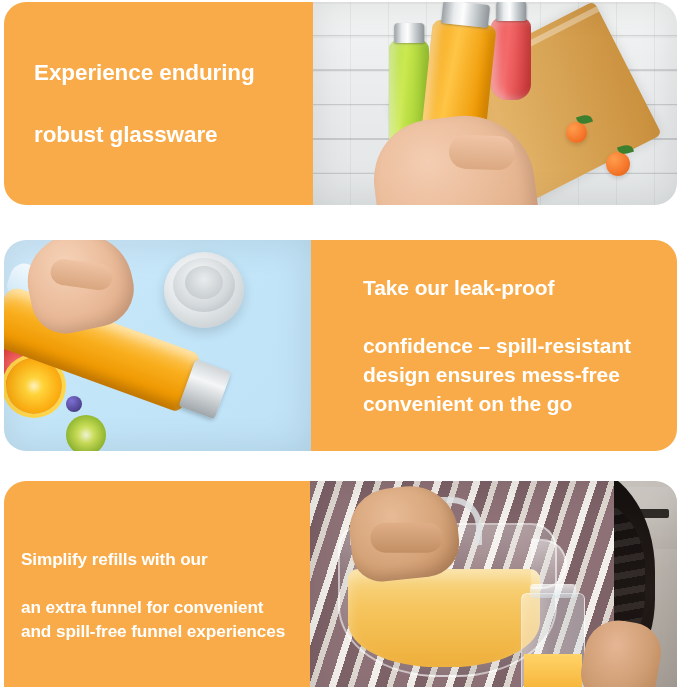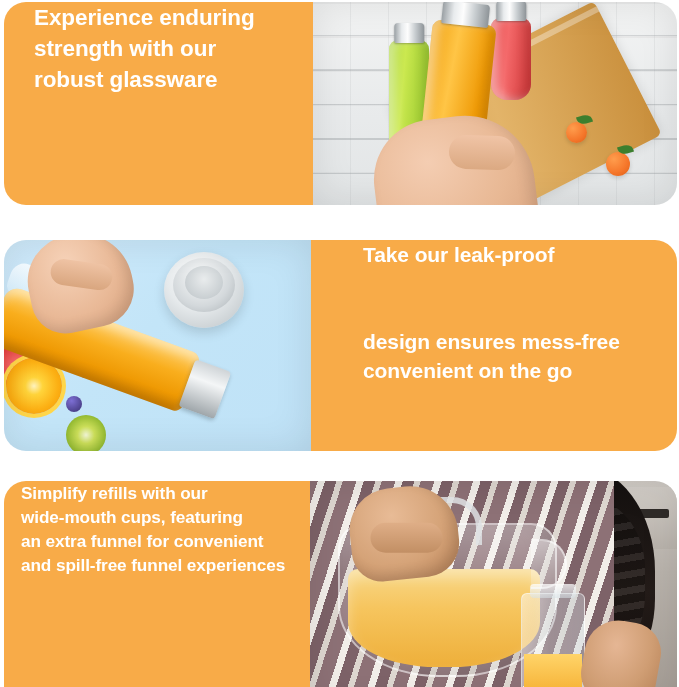--- a/index.html
+++ b/index.html
@@ -27,21 +27,21 @@
   .panel.p1{ top:2px;  height:203px; }
   .panel.p2{ top:240px; height:211px; }
   .panel.p3{ top:481px; height:228px; }
 
   .half{ position:relative; overflow:hidden; }
 
   
   .textpane{
     background:#f8ab48;
     display:flex;
-    align-items:flex-start;
+    align-items:center;
     box-sizing:border-box;
   }
   .textpane .copy{
     color:#ffffff;
     font-weight:bold;
     letter-spacing:-0.1px;
   }
   .p1 .textpane{ width:309px; padding:0 0 0 30px; }
   .p1 .copy{ font-size:22.5px; line-height:31px; }
 
@@ -300,21 +300,21 @@
 </style>
 </head>
 <body>
 
 <div class="board">
 
   <section class="panel p1">
     <div class="half textpane">
       <div class="copy">
         <span>Experience enduring</span><br>
-        <span>strength with our</span><br>
+        <br>
         <span>robust glassware</span>
       </div>
     </div>
     <div class="half photo">
       <div class="wood"></div>
       <div class="boardwood"></div>
       <div class="tangerine t1"></div>
       <div class="tangerine t2"></div>
       <div class="bottle b-red">
         <div class="cap"></div>
@@ -349,32 +349,32 @@
         <div class="pbody"></div>
         <div class="pneck"></div>
       </div>
       <div class="hand2"></div>
       <div class="vignette"></div>
     </div>
     <div class="half textpane">
       <div class="copy">
         <span>Take our leak-proof</span><br>
         <br>
-        <br>
+        <span>confidence – spill-resistant</span><br>
         <span>design ensures mess-free</span><br>
         <span>convenient on the go</span>
       </div>
     </div>
   </section>
 
   <section class="panel p3">
     <div class="half textpane">
       <div class="copy">
         <span>Simplify refills with our</span><br>
-        <span>wide-mouth cups, featuring</span><br>
+        <br>
         <span>an extra funnel for convenient</span><br>
         <span>and spill-free funnel experiences</span>
       </div>
     </div>
     <div class="half photo">
       <div class="kitchen"></div>
       <div class="cab"></div>
       <div class="cabline"></div>
       <div class="hair"></div>
       <div class="shirt"></div>

